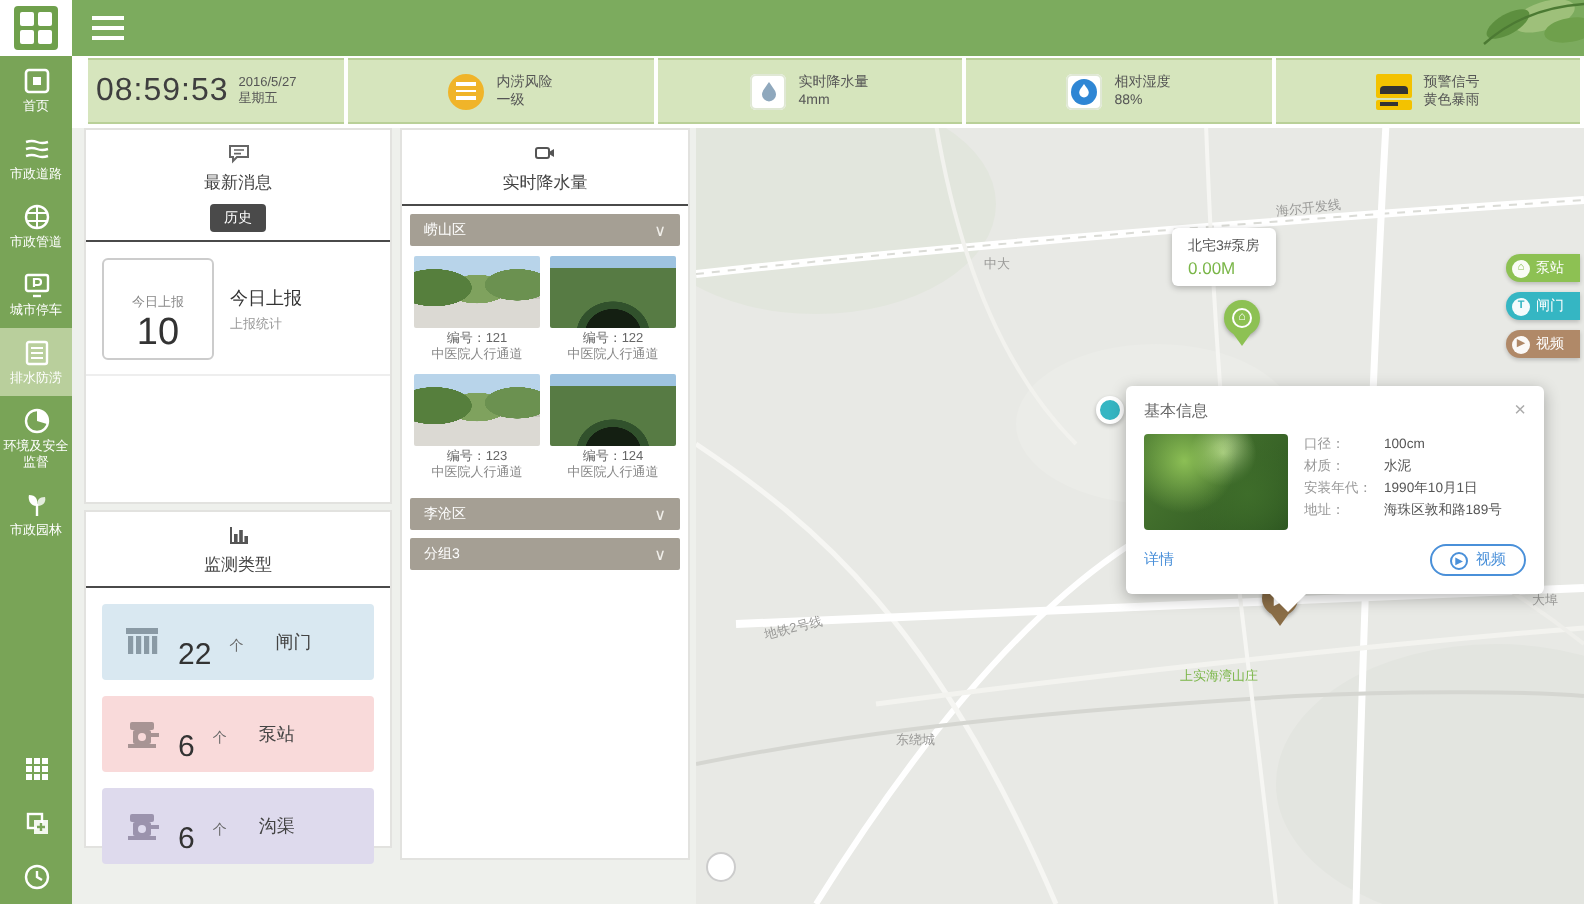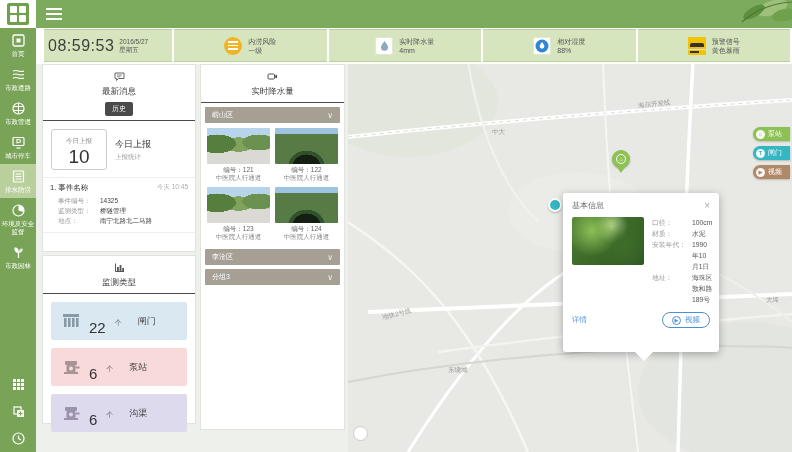--- a/index.html
+++ b/index.html
@@ -51,21 +51,21 @@
   .panel { position:absolute; background:#fff; border:1px solid #e2e2df; }
   .p-head { display:flex; align-items:center; gap:4px; padding:6px 0 4px; border-bottom:1px solid #4a4a4a;flex-direction:column; }
   .p-title { font-size:8.5px; color:#444; flex:1; }
   .hicon { width:11px; height:11px; }
   .hicon svg { width:11px; height:11px; display:block; }
 
   
   .news { left:42px; top:64px; width:154px; height:188px; }
   .hist-btn { background:#4a4a4a; color:#fff; font-size:7px; border:none; padding:2px 7px; border-radius:2px; cursor:pointer; }
   .summary { display:flex; align-items:center; gap:8px; padding:8px 8px 7px; border-bottom:1px solid #eee; }
-  .sum-box { width:56px; border:1px solid #ccc; border-radius:3px; text-align:center; padding:7px 0 2px; }
+  .sum-box { width:56px; border:1px solid #ccc; border-radius:3px; text-align:center; padding:17px 0 2px; }
   .sum-box .sl { font-size:6.5px; color:#888; }
   .sum-box .sn { font-size:19px; color:#333; line-height:21px; }
   .sum-right .cat { font-size:9px; color:#333; }
   .sum-right .sub { font-size:6.5px; color:#999; margin-top:2px; }
   .n-item { padding:5px 7px 6px; border-bottom:1px solid #eee; }
   .n-row1 { display:flex; justify-content:space-between; margin-bottom:3px; }
   .n-name { font-size:7.5px; color:#333; }
   .n-time { font-size:6.5px; color:#aaa; }
   .n-field { display:flex; font-size:6.5px; line-height:10px; padding-left:8px; }
   .n-field .fl { color:#999; width:42px; flex:none; }
@@ -110,21 +110,21 @@
   .pin-brown .head { background:#8a6d46; } .pin-brown .tip { border-top-color:#8a6d46; }
   .pin .glyph { color:#fff; font-size:8px; }
   .pin .inner { width:10px; height:10px; border-radius:50%; border:1.5px solid #fff; display:flex; align-items:center; justify-content:center; color:#fff; font-size:6px; }
   .dot-teal { position:absolute; width:14px; height:14px; border-radius:50%; background:#35b6c3; border:2px solid #fff; box-shadow:0 1px 2px rgba(0,0,0,.25); cursor:pointer; }
   .station-tag { position:absolute; background:#fff; border-radius:3px; box-shadow:0 1px 3px rgba(0,0,0,.25); padding:4px 8px; cursor:pointer; }
   .station-tag .t1 { font-size:7px; color:#555; }
   .station-tag .t2 { font-size:8.5px; color:#7ab648; margin-top:1px; }
   .map-circle { position:absolute; width:15px; height:15px; border-radius:50%; background:#fff; border:1px solid #ccc; cursor:pointer; }
 
   
-  .popup { position:absolute; left:215px; top:131px; width:156px; background:#fff; border-radius:3px; box-shadow:0 2px 8px rgba(0,0,0,.3); padding:7px 9px 24px; z-index:10; }
+  .popup { position:absolute; left:215px; top:131px; width:209px; background:#fff; border-radius:3px; box-shadow:0 2px 8px rgba(0,0,0,.3); padding:7px 9px 9px; z-index:10; }
   .popup:after { content:""; position:absolute; left:72px; bottom:-9px; border:9px solid transparent; border-top-color:#fff; border-bottom-width:0; }
   .pp-head { display:flex; justify-content:space-between; align-items:center; margin-bottom:6px; }
   .pp-title { font-size:8px; color:#666; }
   .pp-close { font-size:10px; color:#aaa; cursor:pointer; line-height:8px; }
   .pp-body { display:flex; gap:8px; }
   .pp-img { width:72px; height:48px; border-radius:2px; flex:none; background:
       radial-gradient(circle at 28% 28%, #8cbf55, transparent 42%),
       radial-gradient(circle at 72% 62%, #3e6d2a, transparent 48%),
       radial-gradient(circle at 55% 20%, #c9e6a0, transparent 30%),
       linear-gradient(135deg,#4e7d33,#2c5520); }
@@ -336,38 +336,20 @@
     <div class="sum-box">
       <div class="sl">今日上报</div>
       <div class="sn">10</div>
     </div>
     <div class="sum-right">
       <div class="cat">今日上报</div>
       <div class="sub">上报统计</div>
     </div>
   </div>
 
-  <div class="n-item">
-    <div class="n-row1">
-      <span class="n-name"><span>1.</span> <span>事件名称</span></span>
-      <span class="n-time">今天 10:45</span>
-    </div>
-    <div class="n-field">
-        <span class="fl">事件编号：</span>
-        <span class="fv">14325</span>
-      </div>
-    <div class="n-field">
-        <span class="fl">监测类型：</span>
-        <span class="fv">桥隧管理</span>
-      </div>
-    <div class="n-field">
-        <span class="fl">地点：</span>
-        <span class="fv">南宁北路北二马路</span>
-      </div>
-  </div>
 
 </div>
 
 <div class="panel devices">
   <div class="p-head">
     <span class="hicon">
         <svg viewBox="0 0 11 11">
           <path d="M1.5 1.5 V9.5 H10" stroke="#555" stroke-width="1" fill="none"></path>
           <rect x="3" y="5" width="1.8" height="4.5" fill="#555"></rect>
           <rect x="5.6" y="3" width="1.8" height="6.5" fill="#555"></rect>
@@ -487,20 +469,24 @@
     <path d="M330 195 C360 205 400 225 444 260" stroke="#eeeeea" stroke-width="2" fill="none"></path>
   </svg>
 
   <span class="m-label" style="left:290px; top:38px; transform:rotate(-6deg)">海尔开发线</span>
   <span class="m-label" style="left:144px; top:66px">中大</span>
   <span class="m-label" style="left:34px; top:248px; transform:rotate(-14deg)">地铁2号线</span>
   <span class="m-label green" style="left:242px; top:272px">上实海湾山庄</span>
   <span class="m-label" style="left:100px; top:304px">东绕城</span>
   <span class="m-label" style="left:418px; top:234px">大埠</span>
 
+  <div class="station-tag" style="left:238px; top:52px">
+    <div class="t1">北宅3#泵房</div>
+    <div class="t2">0.00M</div>
+  </div>
 
   <div class="pin pin-green" style="left:264px; top:88px">
     <span class="head">
         <span class="inner">⌂</span>
       </span>
       <span class="tip"></span>
   </div>
   <div class="pin pin-gray" style="left:286px; top:158px">
     <span class="head">
         <span class="inner">⌂</span>

